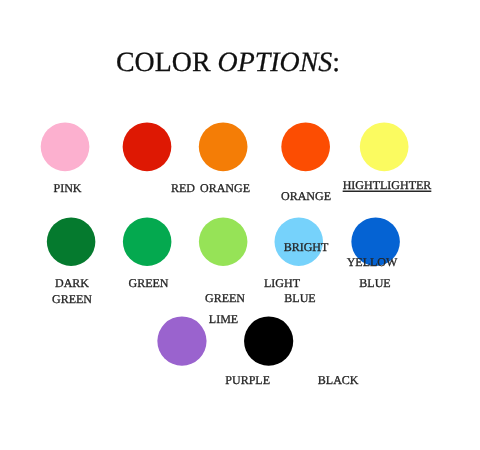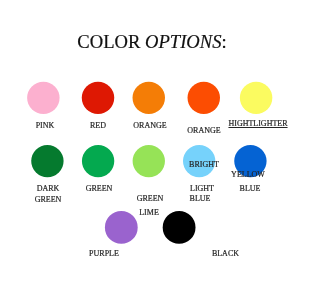--- a/index.html
+++ b/index.html
@@ -32,26 +32,26 @@
   #lb-brightorange-2 {left:203.90px;top:126.7px;}
   #lb-hlyellow-1     {left:257.90px;top:119.8px;}
   #lb-hlyellow-2     {left:248px;top:130.0px;margin-top:41px;}
 
   
   #lb-darkgreen-1    {left:47.70px; top:185.3px;}
   #lb-darkgreen-2    {left:47.60px; top:195.6px;}
   #lb-green          {left:99.20px; top:185.0px;}
   #lb-limegreen-1    {left:149.00px;top:185.3px;margin-top:24px;}
   #lb-limegreen-2    {left:150.00px;top:194.9px;}
-  #lb-lightblue-1    {left:202px;top:185.3px;}
+  #lb-lightblue-1    {left:188px;top:185.3px;}
   #lb-lightblue-2    {left:199.90px;top:194.9px;}
   #lb-blue           {left:250.00px;top:184.9px;}
 
   
-  #lb-purple         {left:104px;top:250.4px;}
+  #lb-purple         {left:120px;top:250.4px;text-align:right;}
   #lb-black          {left:179.40px;top:250.4px;text-align:right;}
 </style>
 </head>
 <body style="background: rgb(255, 255, 255);">
 
 <div class="page">
 
   <div class="title" style="color: rgb(16, 16, 16);"><span>COLOR </span><span class="it">OPTIONS</span><span>:</span></div>
 
   <svg class="swatch-layer" width="300" height="300">
@@ -65,21 +65,21 @@
     <circle cx="98.10" cy="161.11" r="16.175" fill="#04A94F"></circle>
     <circle cx="148.77" cy="161.11" r="16.175" fill="#96E357"></circle>
     <circle cx="199.18" cy="161.11" r="16.175" fill="#76D2FB"></circle>
     <circle cx="250.41" cy="161.11" r="16.175" fill="#0563D3"></circle>
 
     <circle cx="121.30" cy="227.40" r="16.400" fill="#9A63CE"></circle>
     <circle cx="179.10" cy="227.40" r="16.400" fill="#000000"></circle>
   </svg>
 
   <div class="label" id="lb-pink" style="color: rgb(38, 38, 38);">PINK</div>
-  <div class="label" id="lb-red" style="color: rgb(38, 38, 38);">RED</div>
+  <div class="label" id="lb-red" style="color: rgb(38, 38, 38); padding-left: 24px;">RED</div>
   <div class="label" id="lb-orange" style="color: rgb(38, 38, 38);">ORANGE</div>
   <div class="label" id="lb-brightorange-1" style="color: rgb(38, 38, 38); margin-top: 41px;">BRIGHT</div>
   <div class="label" id="lb-brightorange-2" style="color: rgb(38, 38, 38);">ORANGE</div>
   <div class="label" id="lb-hlyellow-1" style="color: rgb(38, 38, 38); text-decoration: underline;">HIGHTLIGHTER</div>
   <div class="label" id="lb-hlyellow-2" style="color: rgb(38, 38, 38);">YELLOW</div>
 
   <div class="label" id="lb-darkgreen-1" style="color: rgb(38, 38, 38);">DARK</div>
   <div class="label" id="lb-darkgreen-2" style="color: rgb(38, 38, 38);">GREEN</div>
   <div class="label" id="lb-green" style="color: rgb(38, 38, 38);">GREEN</div>
   <div class="label" id="lb-limegreen-1" style="color: rgb(38, 38, 38);">LIME</div>

